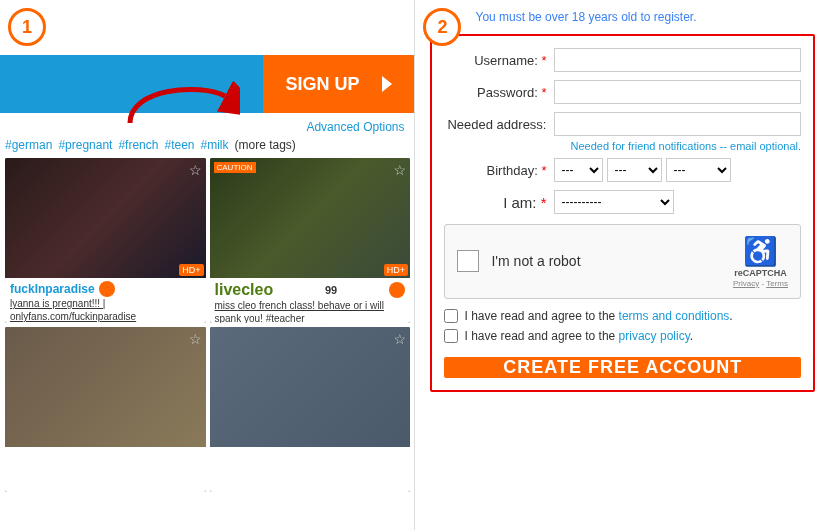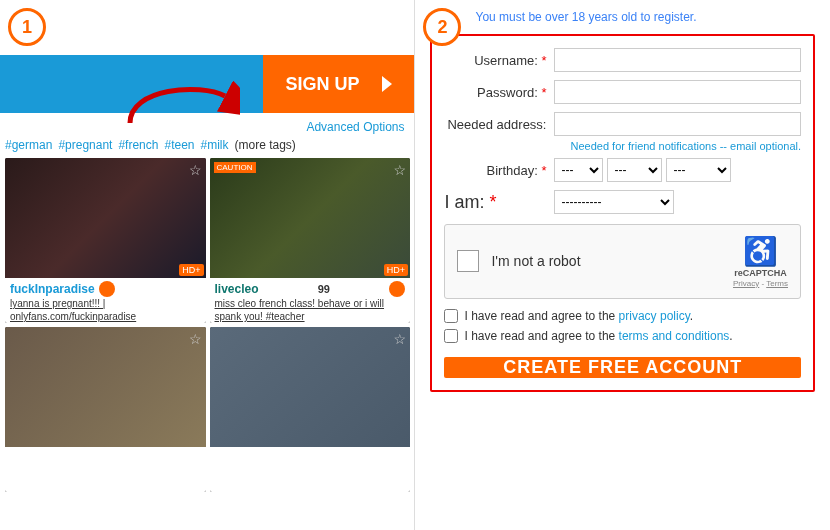--- a/index.html
+++ b/index.html
@@ -310,23 +310,23 @@
     }
 
     .iam-row {
       display: flex;
       align-items: center;
       margin-bottom: 10px;
     }
 
     .iam-label {
       width: 110px;
-      text-align: left;
+      text-align: right;
       padding-right: 8px;
-      font-size: 18px;
+      font-size: 15px;
       color: #333;
       flex-shrink: 0;
     }
 
     .iam-select {
       height: 24px;
       border: 1px solid #ccc;
       font-size: 12px;
       padding: 0 2px;
       background: #fff;
@@ -488,21 +488,21 @@
     </div>
 
     <div class="video-card">
       <div class="video-placeholder thumb-2">
         <div class="hd-badge orange">HD+</div>
         <span class="star-icon">☆</span>
         <span class="caution-label">CAUTION</span>
       </div>
       <div class="video-info">
         <div class="video-name" style="display:flex;align-items:center;justify-content:space-between">
-          <span style="color:#0f766e;font-size:12px;font-weight:bold">livecleo</span>
+          <span style="color:#4d7c0f;font-size:16px;font-weight:bold">livecleo</span>
           <span style="font-size:11px;color:#333">99</span>
           <span class="avatar-icon"></span>
         </div>
         <div class="video-desc">miss cleo french class! behave or i will spank you! #teacher</div>
 
       </div>
     </div>
 
     <div class="video-card">
       <div class="video-placeholder thumb-3">
@@ -592,31 +592,31 @@
         <span class="recaptcha-logo">♿</span>
         <div class="recaptcha-label" style="font-size:9px;font-weight:bold;color:#555">reCAPTCHA</div>
         <div class="recaptcha-links">
           <a href="#">Privacy</a> - <a href="#">Terms</a>
         </div>
       </div>
     </div>
 
     
     <div class="checkbox-row">
+      <input type="checkbox" id="terms-cb" style="">
+      <label for="terms-cb">
+        I have read and agree to the <a href="#">terms and conditions</a>.
+      </label>
+    </div>
+
+    
+    <div class="checkbox-row">
       <input type="checkbox" id="privacy-cb" style="">
       <label for="privacy-cb">
         I have read and agree to the <a href="#">privacy policy</a>.
       </label>
     </div>
 
     
-    <div class="checkbox-row">
-      <input type="checkbox" id="terms-cb" style="">
-      <label for="terms-cb">
-        I have read and agree to the <a href="#">terms and conditions</a>.
-      </label>
-    </div>
-
-    
     <button class="create-btn">CREATE FREE ACCOUNT</button>
 
   </div>
 </div>
 
 </body></html>

